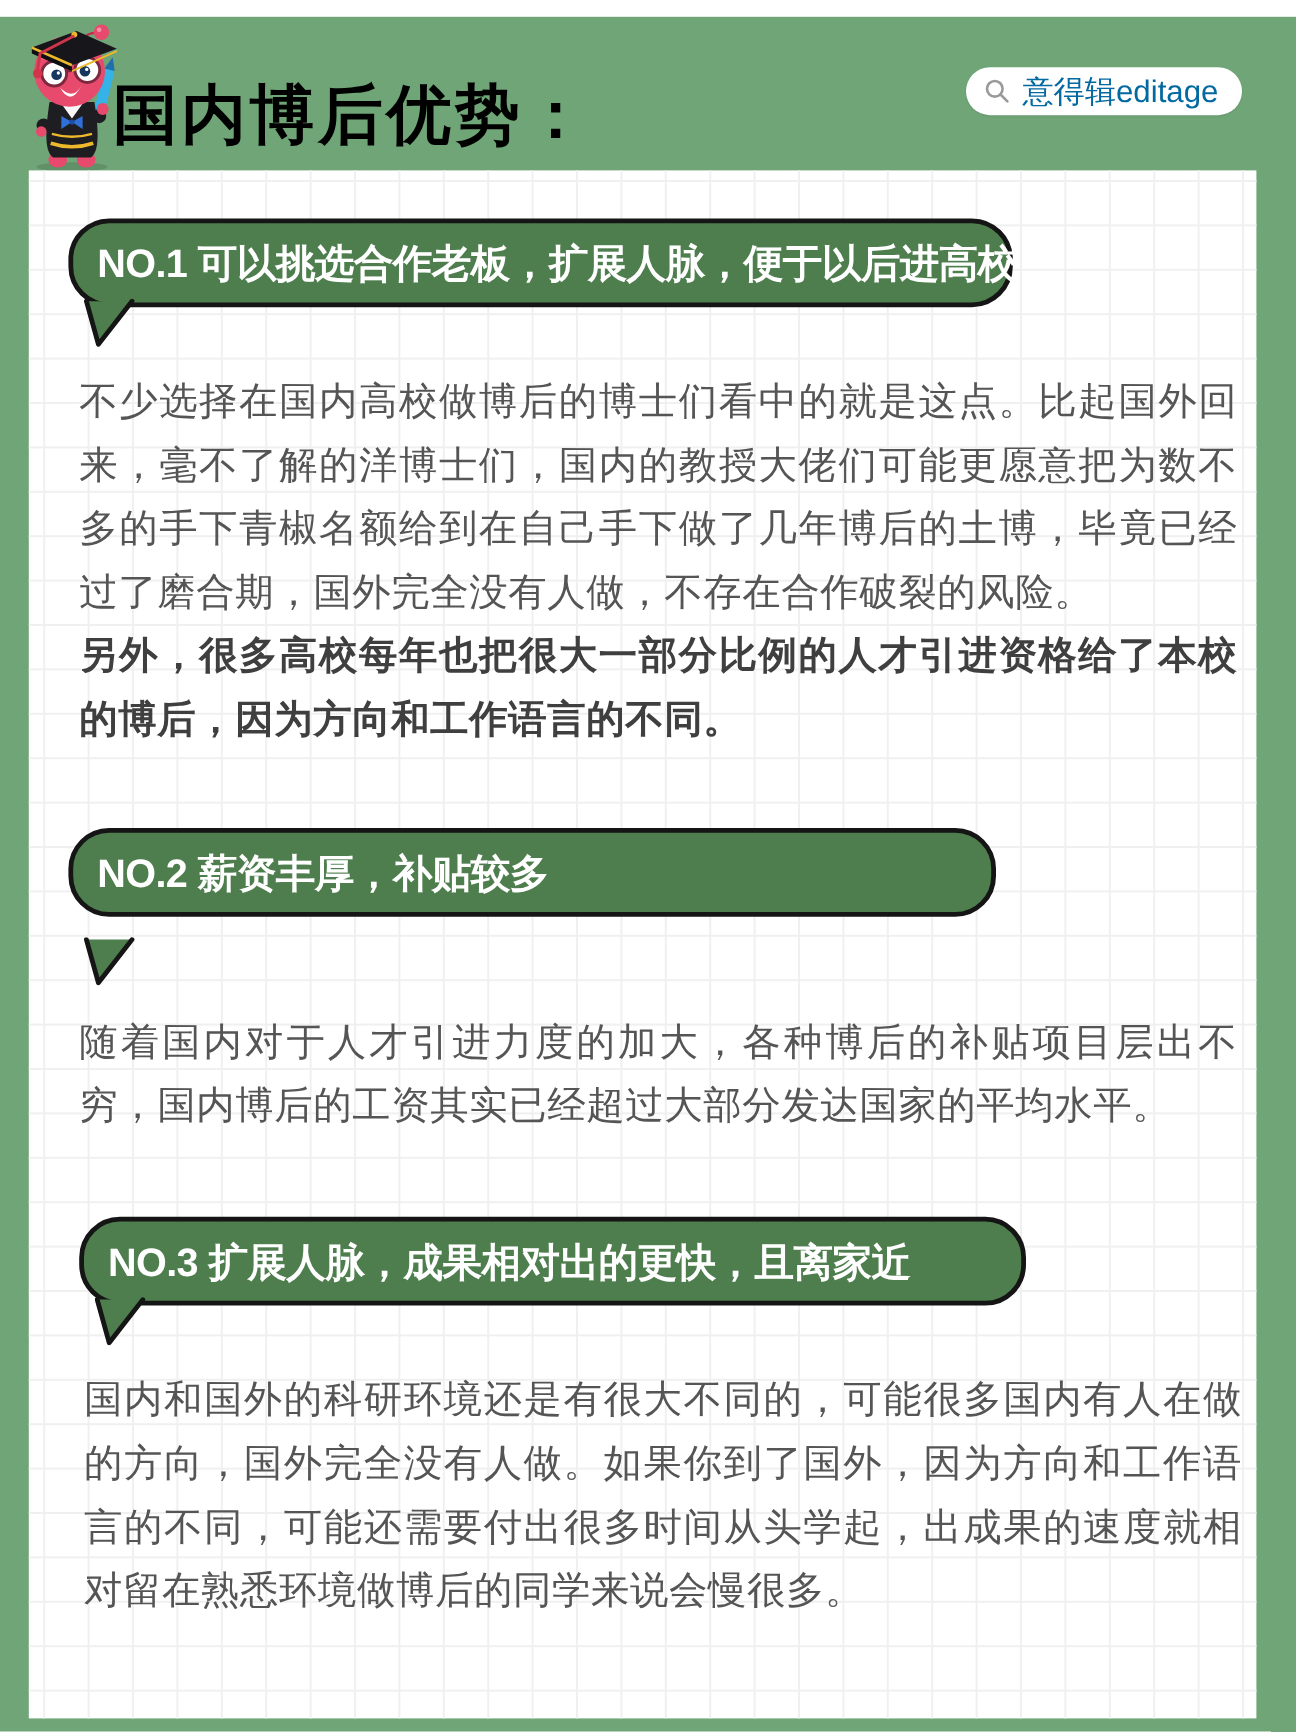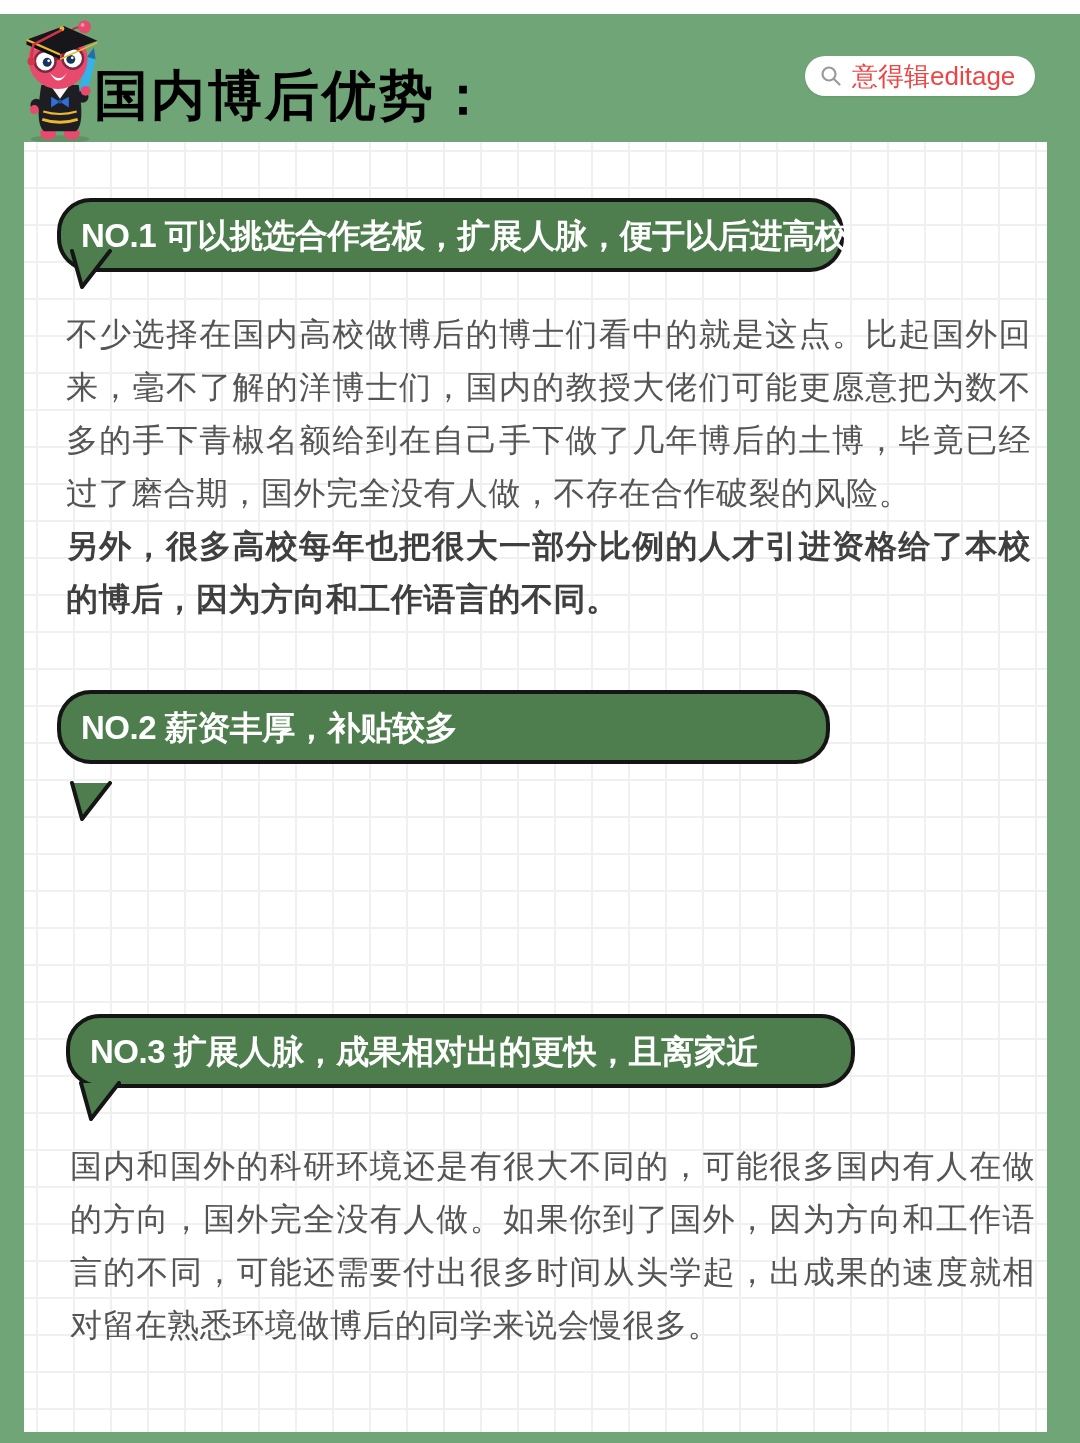--- a/index.html
+++ b/index.html
@@ -17,21 +17,21 @@
   .title{
     position:absolute;left:94px;top:46px;margin:0;
     font-size:54px;font-weight:800;color:#000;letter-spacing:3px;
   }
   .search{
     position:absolute;left:805px;top:42px;width:230px;height:40px;
     background:#fff;border-radius:20px;
     display:flex;align-items:center;gap:9px;padding-left:14px;box-sizing:border-box;
     box-shadow:0 1px 2px rgba(0,0,0,0.08);
   }
-  .search span{font-size:26px;color:#ef4444;line-height:1;}
+  .search span{font-size:26px;color:#0369a1;line-height:1;}
   
   .panel{
     position:absolute;left:24px;top:128px;width:1023px;height:1290px;
     background-color:#ffffff;
     background-image:
       linear-gradient(to right,#f0f0f0 2px,transparent 2px),
       linear-gradient(to bottom,#f0f0f0 2px,transparent 2px);
     background-size:37px 37px;
     background-position:12px 8px;
   }
@@ -39,21 +39,21 @@
   .badge{
     position:absolute;height:74px;box-sizing:border-box;
     background:#4e7e4e;border:4px solid #151515;border-radius:34px;
     display:flex;align-items:center;
     padding:0 16px 0 20px;z-index:2;
   }
   .badge span{
     font-size:33px;font-weight:700;color:#ffffff;
     letter-spacing:-0.5px;white-space:nowrap;line-height:1;
   }
-  .badge-1{left:33px;top:56px;width:787px;}
+  .badge-1{left:33px;top:40px;width:787px;}
   .badge-2{left:33px;top:548px;width:773px;text-align:right;}
   .badge-3{left:42px;top:872px;width:789px;}
   .tail{position:absolute;width:44px;height:42px;z-index:3;}
   .tail-1{left:46px;top:107px;}
   .tail-2{left:46px;top:639px;}
   .tail-3{left:55px;top:939px;}
   
   .textblock{position:absolute;width:965px;z-index:1;}
   .textblock p{
     margin:0;font-size:32px;line-height:53px;color:#555555;
@@ -146,20 +146,23 @@
       <p class="bold">另外，很多高校每年也把很大一部分比例的人才引进资格给了本校的博后，因为方向和工作语言的不同。</p>
     </div>
 
     <div class="badge badge-2">
       <span>NO.2 薪资丰厚，补贴较多</span>
     </div>
     <svg class="tail tail-2" viewBox="0 0 44 42" aria-hidden="true">
       <polygon points="2,2 40,2 12,38" fill="#4e7e4e"></polygon>
       <path d="M2,2 L12,38 L40,2" fill="none" stroke="#151515" stroke-width="4" stroke-linejoin="round" stroke-linecap="round"></path>
     </svg>
+    <div class="textblock text-2">
+      <p>随着国内对于人才引进力度的加大，各种博后的补贴项目层出不穷，国内博后的工资其实已经超过大部分发达国家的平均水平。</p>
+    </div>
 
     <div class="badge badge-3">
       <span>NO.3 扩展人脉，成果相对出的更快，且离家近</span>
     </div>
     <svg class="tail tail-3" viewBox="0 0 44 42" aria-hidden="true">
       <polygon points="2,2 40,2 12,38" fill="#4e7e4e"></polygon>
       <path d="M2,2 L12,38 L40,2" fill="none" stroke="#151515" stroke-width="4" stroke-linejoin="round" stroke-linecap="round"></path>
     </svg>
     <div class="textblock text-3">
       <p>国内和国外的科研环境还是有很大不同的，可能很多国内有人在做的方向，国外完全没有人做。如果你到了国外，因为方向和工作语言的不同，可能还需要付出很多时间从头学起，出成果的速度就相对留在熟悉环境做博后的同学来说会慢很多。</p>

